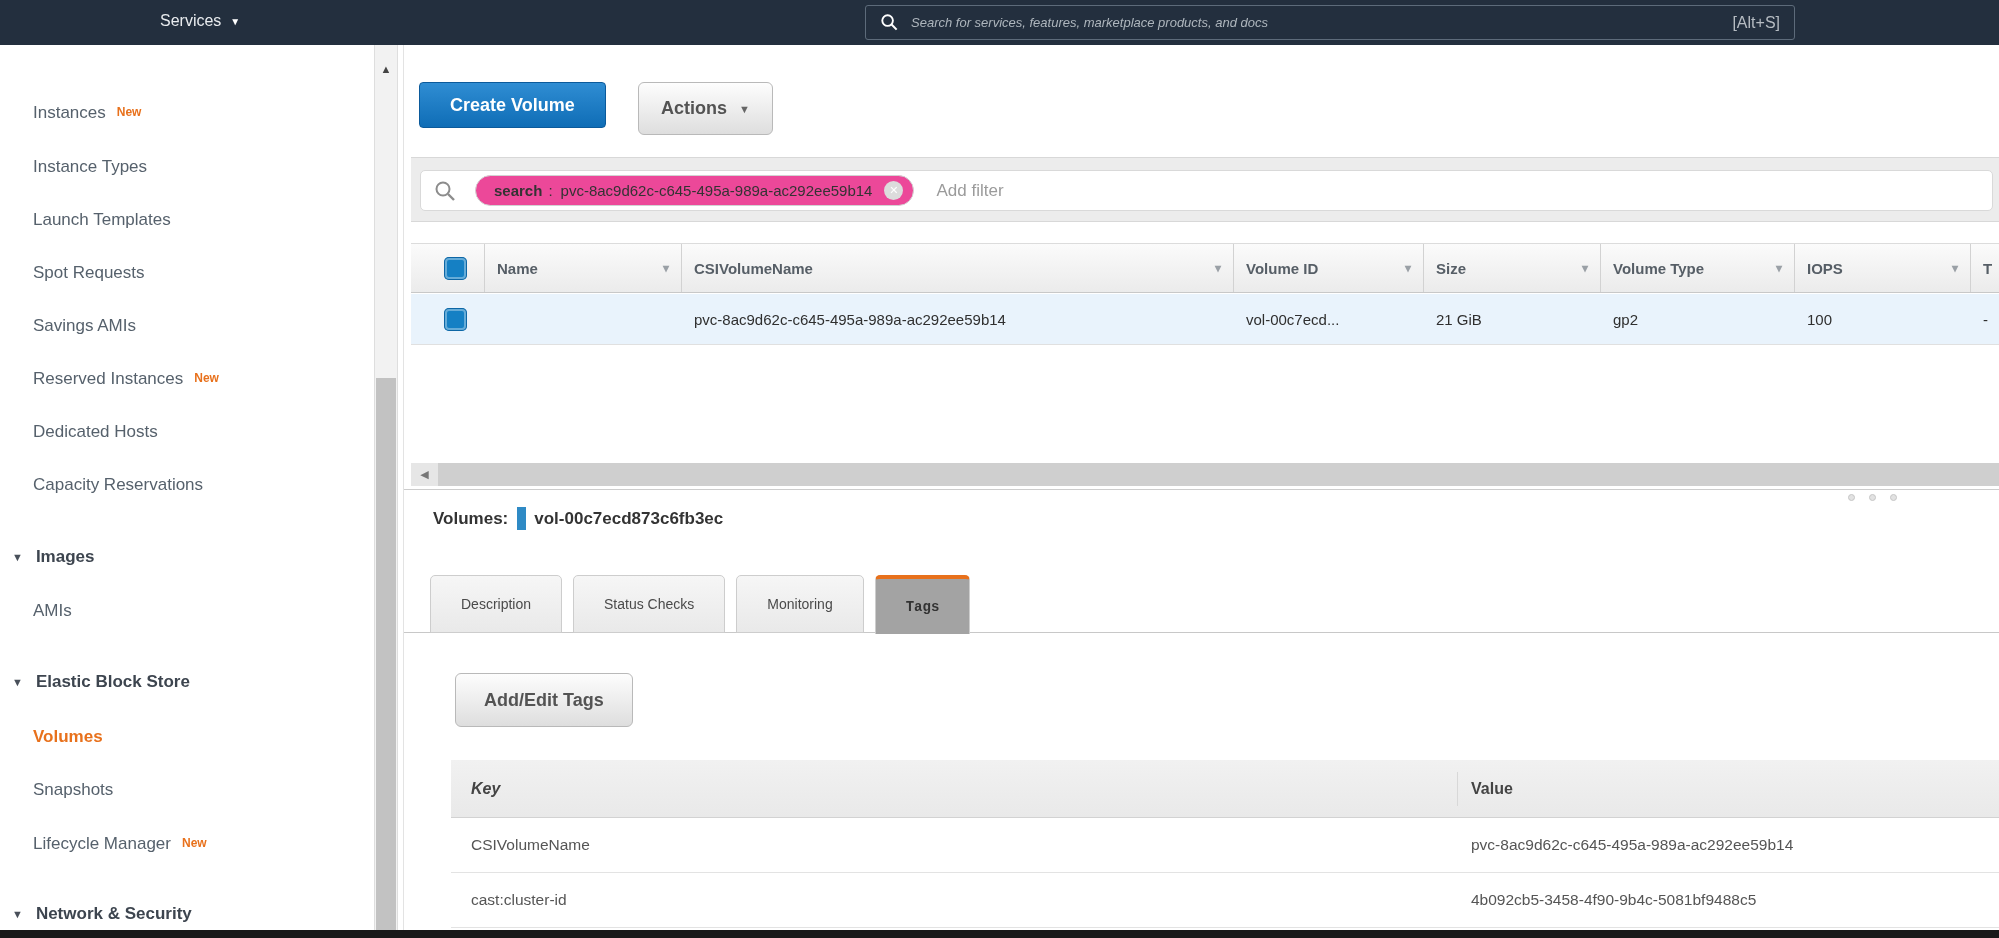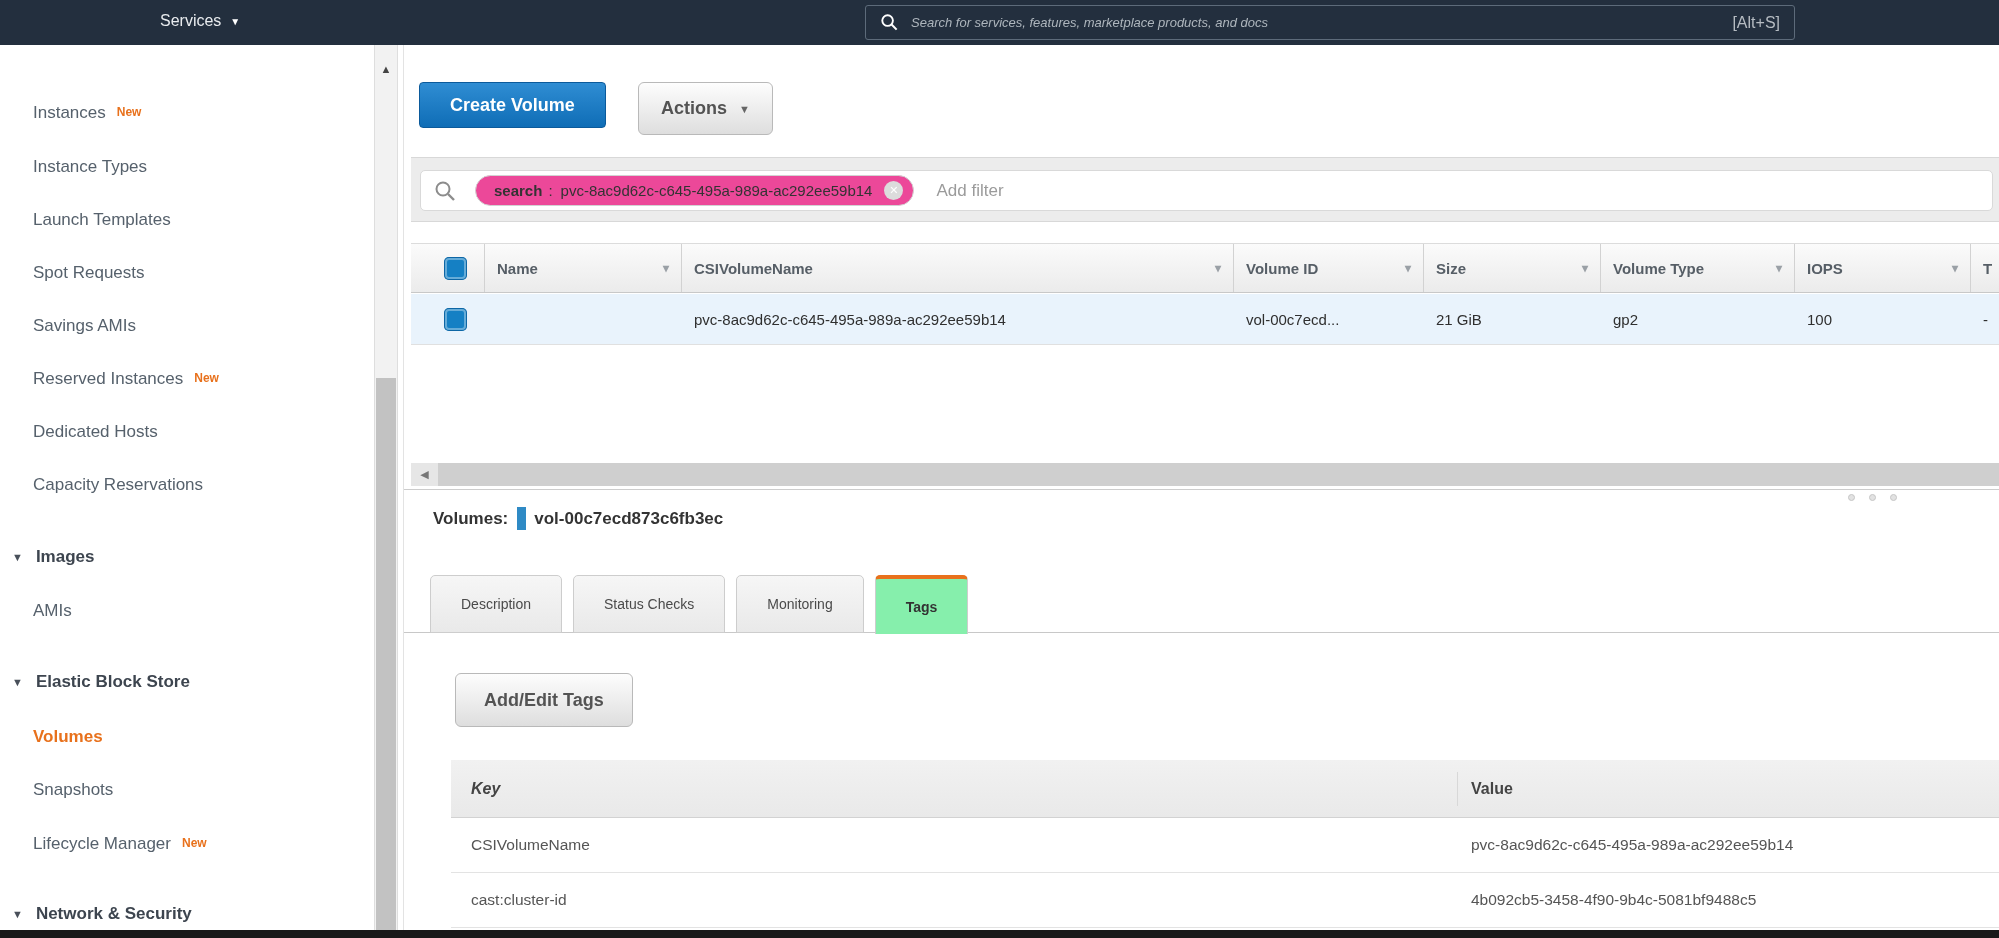--- a/index.html
+++ b/index.html
@@ -67,21 +67,21 @@
   .dots { position:absolute; left:1444px; top:449px; display:flex; gap:14px; cursor:row-resize; }
   .dots i { width:7px; height:7px; border-radius:50%; background:#e2e2e2; border:1px solid #c6c6c6; }
 
   .vol-label { position:absolute; left:29px; top:462px; display:flex; align-items:center; font-size:17px; font-weight:bold; color:#333; }
   .vol-bar { width:9px; height:23px; background:#2f8ac5; margin:0 8px 0 9px; }
 
   
   .tabline { position:absolute; left:0; right:0; top:587px; height:1px; background:#c8c8c8; z-index:1; }
   .tabs { position:absolute; left:26px; top:530px; display:flex; gap:11px; z-index:2; }
   .tab { height:58px; padding:0 30px; display:flex; align-items:center; background:linear-gradient(#f6f6f6,#e9e9e9); border:1px solid #cdcdcd; border-radius:5px 5px 0 0; color:#4a4a4a; font-size:14px; cursor:pointer; }
-  .tab.active { height:59px; background:#86efac; border-top:4px solid #e8711c; border-bottom:none; font-weight:bold; color:#333; }
+  .tab.active { height:59px; background:#a3a3a3; border-top:4px solid #e8711c; border-bottom:none; font-weight:bold; color:#333;font-family:Liberation Mono, monospace; }
 
   .btn-addtags { position:absolute; left:51px; top:628px; height:54px; padding:0 28px; }
 
   
   .tags-table { position:absolute; left:47px; right:0; top:715px; }
   .tags-head { height:58px; background:linear-gradient(#f1f1f1,#e9e9e9); border-bottom:1px solid #d2d2d2; display:flex; align-items:center; color:#444; font-weight:bold; font-size:16px; }
   .tags-head .kcol { width:1007px; padding-left:20px; border-right:1px solid #d8d8d8; height:34px; display:flex; align-items:center;font-style:italic; }
   .tags-head .vcol { flex:1; padding-left:13px; }
   .tag-row { height:55px; display:flex; align-items:center; border-bottom:1px solid #e3e3e3; color:#555; font-size:15.5px; }
   .tag-row .kcol { width:1007px; padding-left:20px; }

